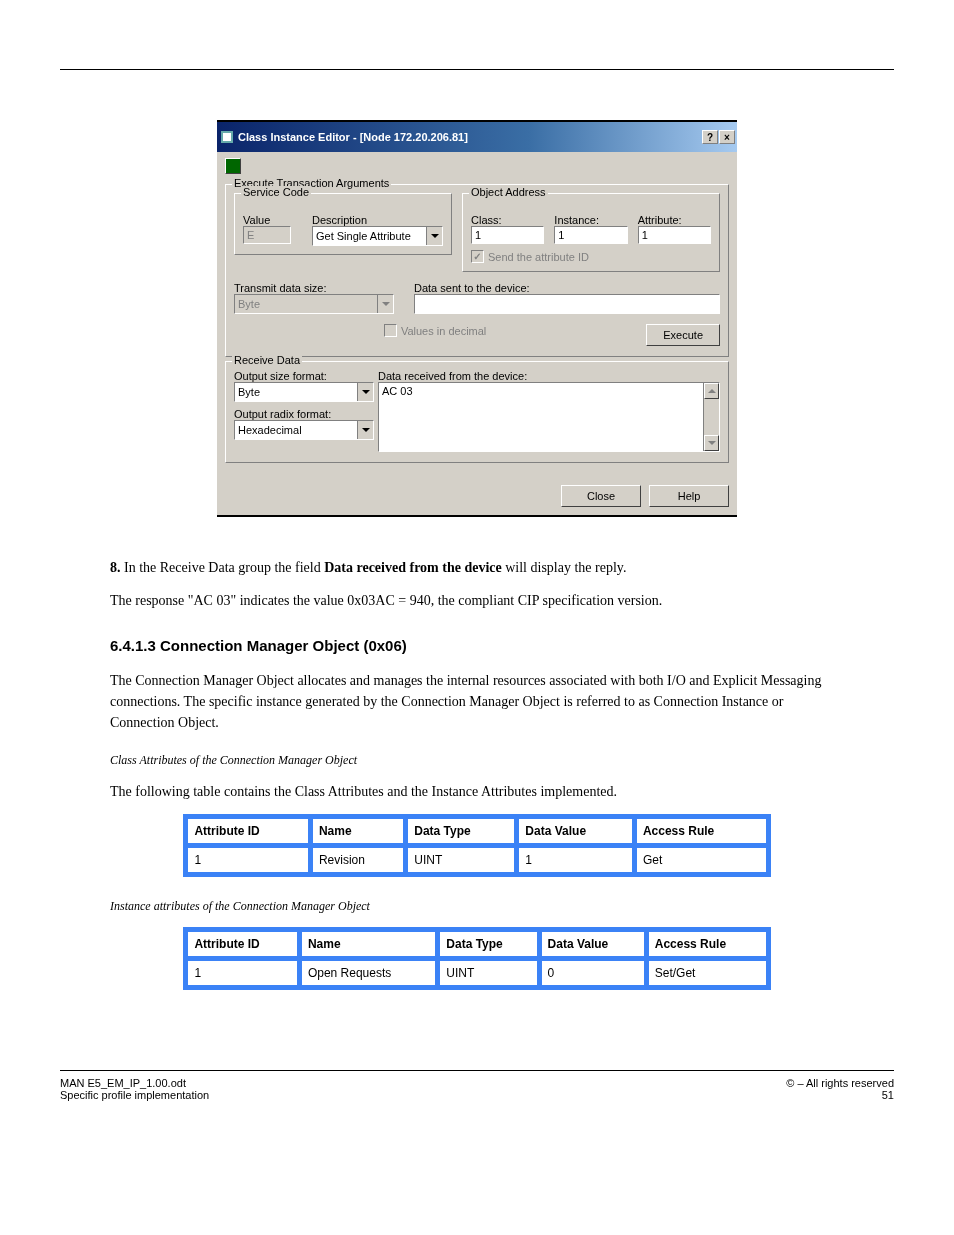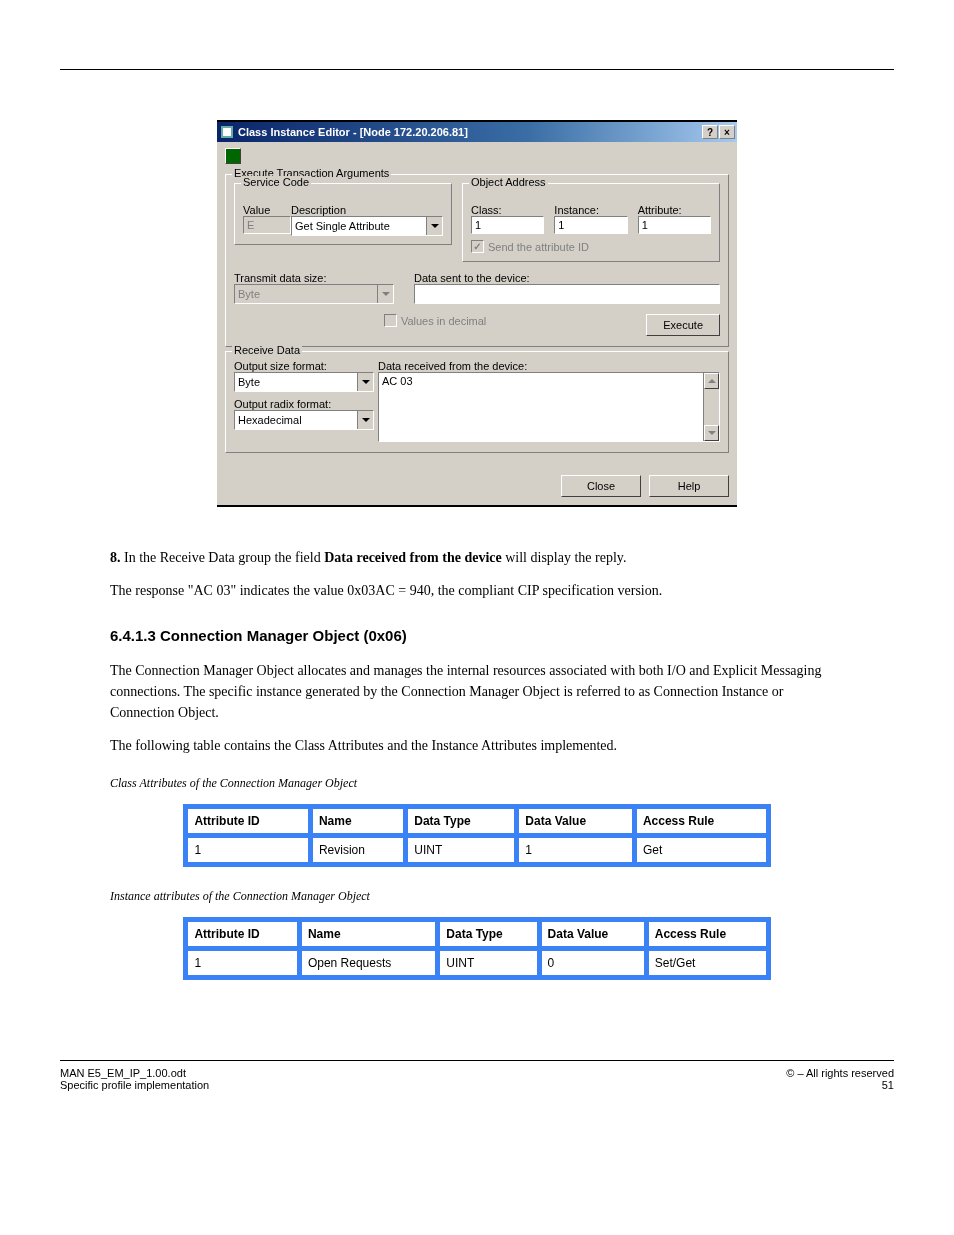--- a/index.html
+++ b/index.html
@@ -30,21 +30,21 @@
     border-right: none;
     background: #d4d0c8;
     font-family: Tahoma, sans-serif;
     font-size: 11px;
   }
   .titlebar {
     background: linear-gradient(90deg, #0a246a 0%, #3a6ea5 60%, #a6caf0 100%);
     color: #fff;
     display: flex;
     align-items: center;
-    height: 20px;
+    height: 30px;
     padding: 1px 2px;
     font-size: 11px;
     font-weight: bold;
   }
   .titlebar-icon {
     width: 16px; height: 16px;
     display: inline-flex; align-items: center; justify-content: center;
     margin-right: 3px;
   }
   .titlebar-text { flex: 1; }
@@ -263,21 +263,21 @@
         <span class="toolbar-icon"></span>
 
         
         <div class="groupbox">
           <span class="group-legend">Execute Transaction Arguments</span>
 
           <div class="row">
 
             <div class="sub-group" style="flex:1">
               <span class="group-legend">Service Code</span>
-              <div class="row" style="gap:0;">
+              <div class="row" style="gap:21px;">
                 <div style="width:48px">
                   <span class="label">Value</span>
                   <input class="win-input disabled" readonly="" value="E" style="">
                 </div>
                 <div style="flex:1">
                   <span class="label">Description</span>
                   <div class="win-select">
                     <span class="sel-text">Get Single Attribute</span>
                     <span class="sel-arrow">
                         <span class="arrow-down"></span>
@@ -394,23 +394,23 @@
       <span>In the Receive Data group the field </span>
       <b>Data received from the device</b>
       <span> will display the reply.</span>
     </p>
     <p>
       <span>The response "</span><span>AC 03</span><span>" indicates the value 0x03AC = 940, the compliant CIP specification version.</span>
     </p>
 
     <h3>6.4.1.3 Connection Manager Object (0x06)</h3>
     <p>The Connection Manager Object allocates and manages the internal resources associated with both I/O and Explicit Messaging connections. The specific instance generated by the Connection Manager Object is referred to as Connection Instance or Connection Object.</p>
+    <p style="font-style:italic; font-size:12px; margin-top:18px;">Class Attributes of the Connection Manager Object</p>
+
     <p>The following table contains the Class Attributes and the Instance Attributes implemented.</p>
-
-    <p style="font-style:italic; font-size:12px; margin-top:18px;">Class Attributes of the Connection Manager Object</p>
     <table class="doc-table">
       <tbody>
           <tr>
         <th>Attribute ID</th>
         <th>Name</th>
         <th>Data Type</th>
         <th>Data Value</th>
         <th>Access Rule</th>
       </tr>
       <tr>

